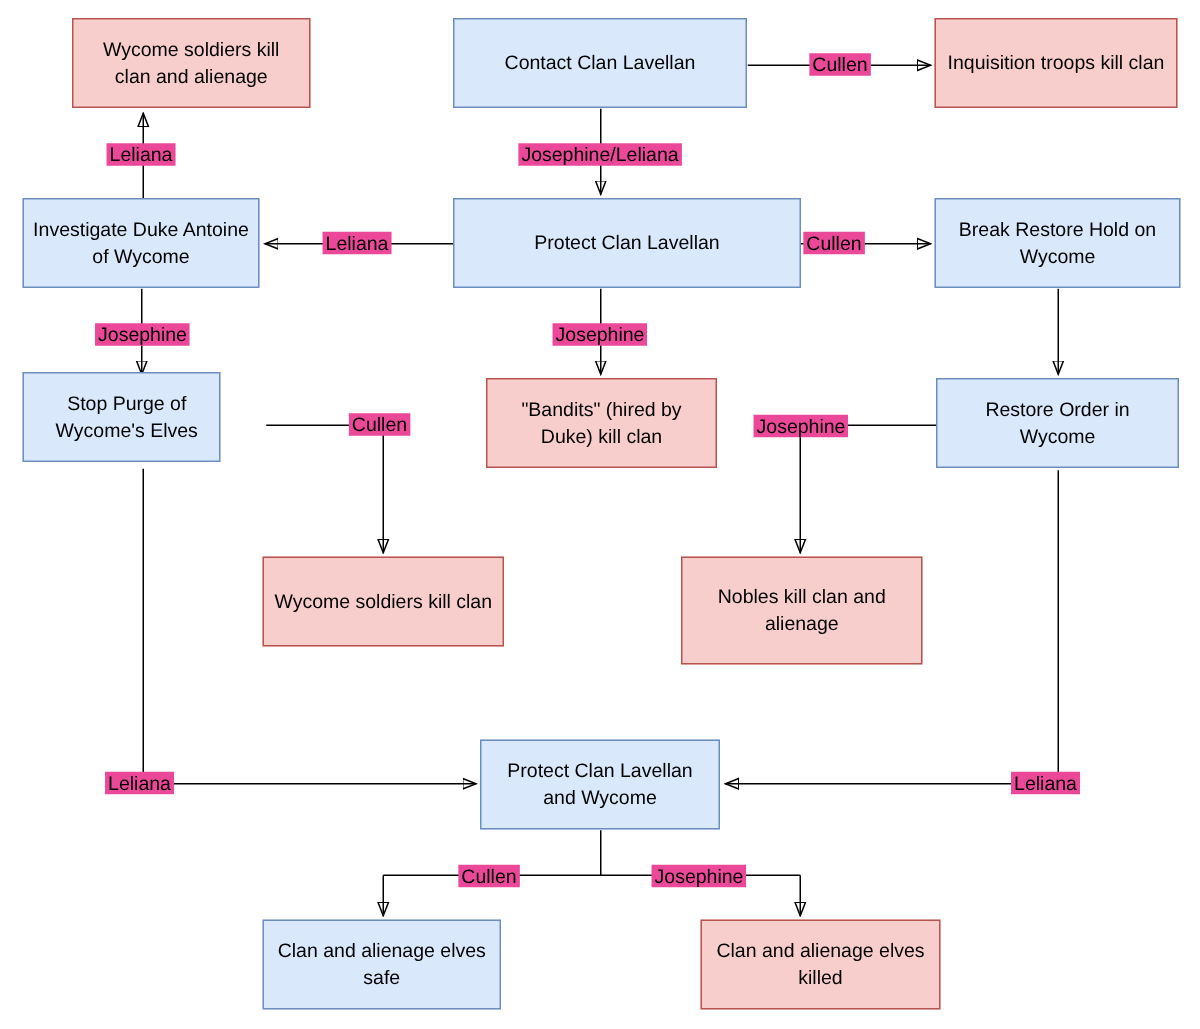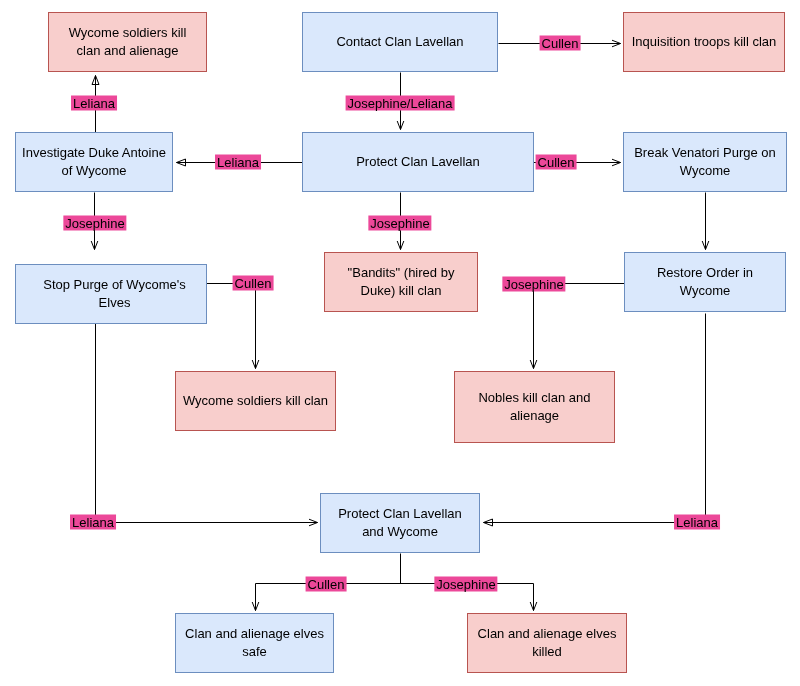--- a/index.html
+++ b/index.html
@@ -77,24 +77,24 @@
       <span>Inquisition troops kill clan</span>
     </div>
 
   <div class="node safe" style="left:15px;  top:132px; width:158px; height:60px;text-align:center;">
       <span>Investigate Duke Antoine of Wycome</span>
     </div>
   <div class="node safe" style="left:302px; top:132px; width:232px; height:60px;">
       <span>Protect Clan Lavellan</span>
     </div>
   <div class="node safe" style="left:623px; top:132px; width:164px; height:60px;">
-      <span>Break Venatori Purge on Wycome</span>
+      <span>Break Restore Hold on Wycome</span>
     </div>
 
-  <div class="node safe" style="left:15px;  top:264px; width:192px; height:60px;padding-left:13px;">
+  <div class="node safe" style="left:15px;  top:248px; width:132px; height:60px;padding-left:13px;">
       <span>Stop Purge of Wycome's Elves</span>
     </div>
   <div class="node bad" style="left:324px; top:252px; width:154px; height:60px;">
       <span>"Bandits" (hired by Duke) kill clan</span>
     </div>
   <div class="node safe" style="left:624px; top:252px; width:162px; height:60px;">
       <span>Restore Order in Wycome</span>
     </div>
 
   <div class="node bad" style="left:175px; top:371px; width:161px; height:60px;">

